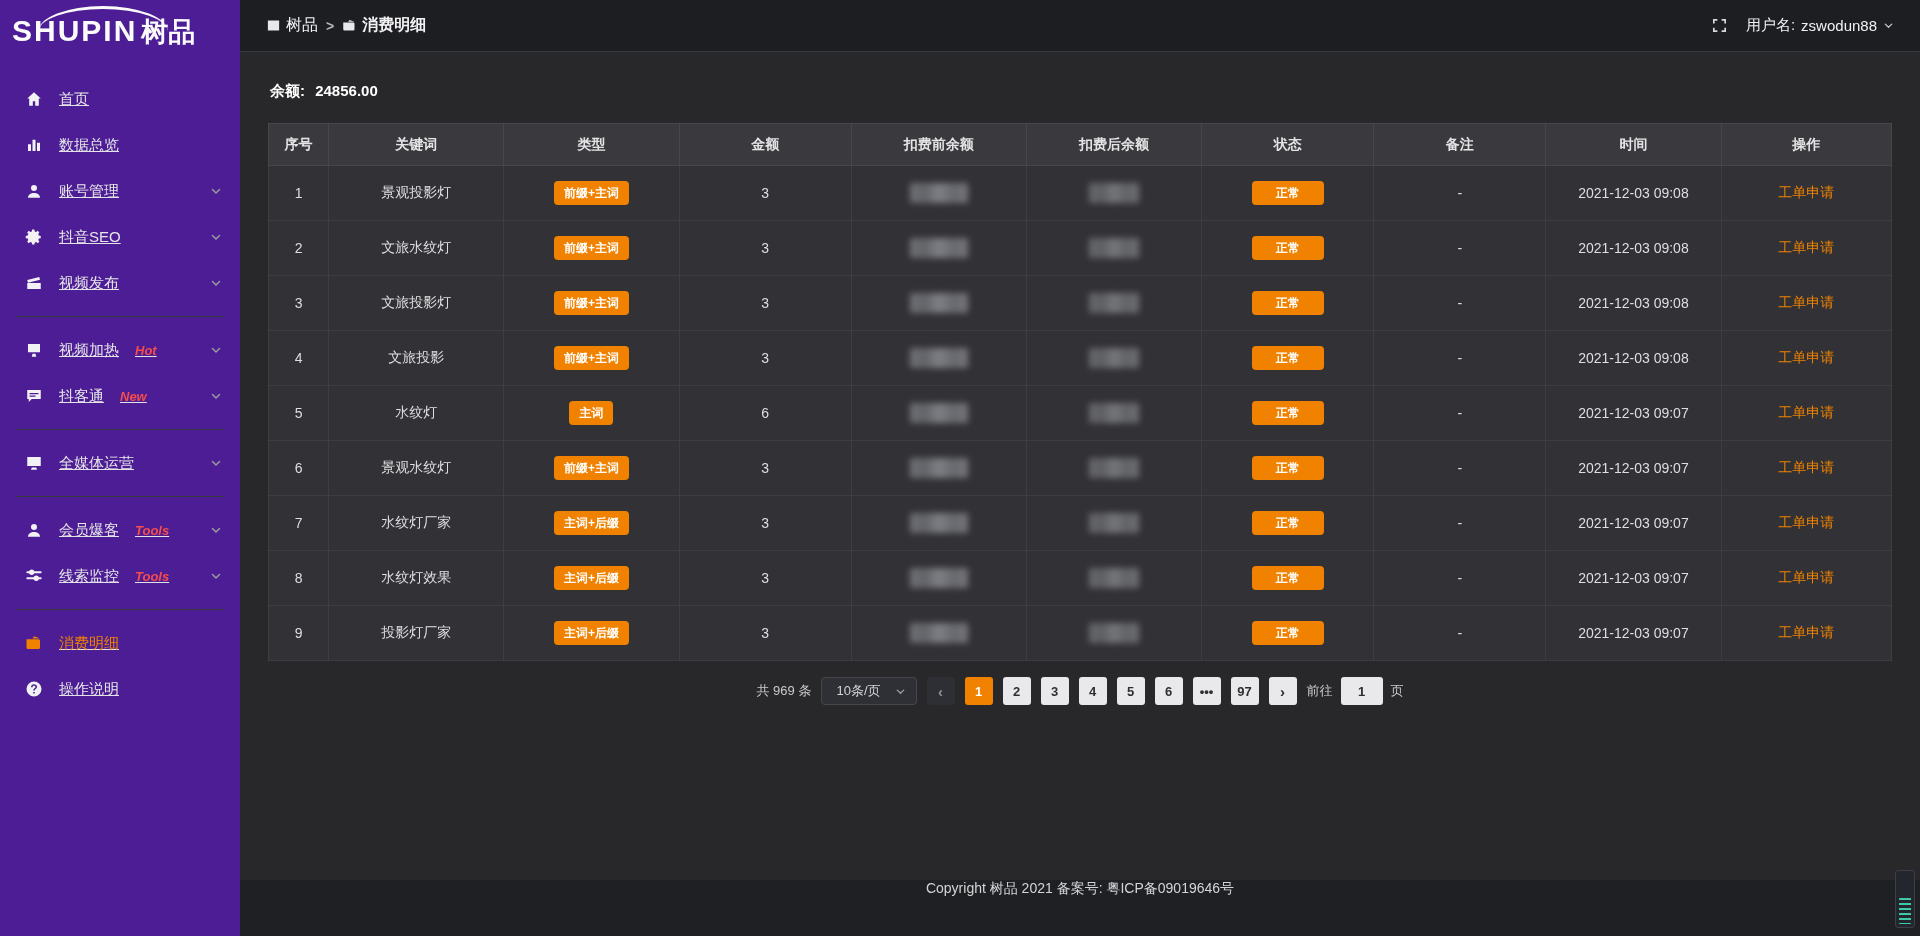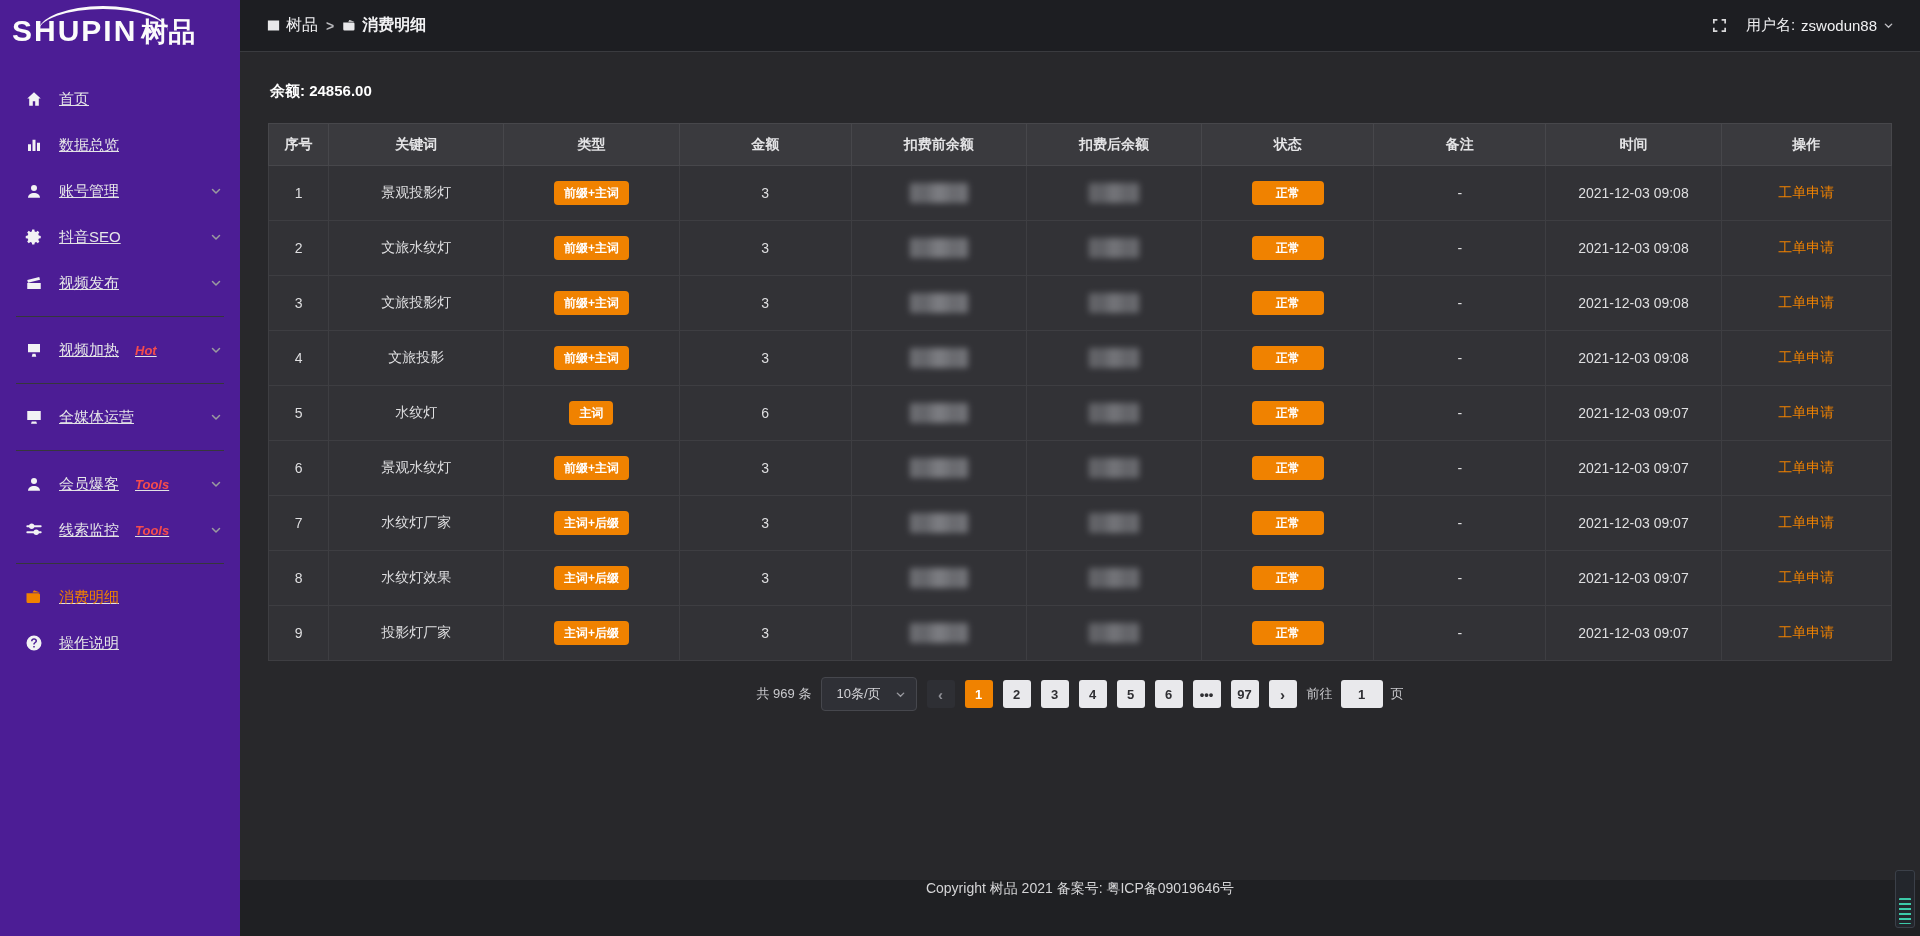--- a/index.html
+++ b/index.html
@@ -31,39 +31,39 @@
   .crumb { display:flex; align-items:center; gap:5px; cursor:pointer; }
   .crumb-sep { color:#b9b9bd; font-size:14px; font-weight:bold; }
   .crumb-icon { display:flex; color:#e8e8ea; }
   .topbar-right { margin-left:auto; display:flex; align-items:center; gap:18px; }
   .fullscreen-btn { display:flex; color:#d8d8da; cursor:pointer; }
   .user-box { display:flex; align-items:center; gap:6px; font-size:15px; color:#f0f0f2; cursor:pointer; }
   .user-chevron { color:#c0c0c4; display:flex; }
   
   .content { flex:1; padding:26px 28px 0 28px; background:#28282b; }
   .balance-row { font-size:15px; font-weight:bold; color:#ffffff; margin:4px 0 22px 2px; }
-  .balance-row .balance-value { }
+  .balance-row .balance-value { margin-left:6px; }
   table.data-table { width:100%; border-collapse:collapse; table-layout:fixed; }
   .data-table th { background:#3a3a3e; border:1px solid #47474b; height:42px;
     font-size:14px; font-weight:bold; color:#e4e4e6; text-align:center; }
   .data-table td { background:#323236; border:1px solid #3e3e42; height:55px;
     font-size:14px; color:#dfdfe1; text-align:center; vertical-align:middle; }
   .type-badge, .status-badge { display:inline-block; background:#f08200; color:#fff;
     font-size:12px; font-weight:bold; padding:6px 10px; border-radius:4px; line-height:1; }
   .status-badge { padding:6px 24px; }
   .blur-chip { display:inline-block; width:58px; height:20px; border-radius:2px;
     background:linear-gradient(90deg,#7c7d82 0%,#6b6c71 25%,#8d8e93 50%,#717277 75%,#838489 100%);
     filter:blur(3px); opacity:.85; vertical-align:middle; }
   td .blur-chip.after { width:50px; opacity:.75; }
   .action-link { color:#f08200; font-size:14px; cursor:pointer; }
   
   .pagination { display:flex; align-items:center; justify-content:center; gap:10px;
     margin-top:16px; font-size:13px; color:#c9c9cd; }
   .page-size-select { display:flex; align-items:center; gap:14px; background:#2f3036;
-    border:1px solid #46474d; border-radius:4px; height:34px; padding:0 10px 0 14px;
+    border:1px solid #46474d; border-radius:4px; height:28px; padding:0 10px 0 14px;
     color:#d4d4d8; font-size:13px; cursor:pointer; }
   .page-size-select .sel-chevron { color:#9a9aa0; display:flex; }
   .page-btn { min-width:28px; height:28px; padding:0 5px; border:none; border-radius:3px;
     background:#e9e9ec; color:#2f2f33; font-weight:bold; font-size:13px;
     display:flex; align-items:center; justify-content:center; cursor:pointer;
     font-family:"Liberation Sans",sans-serif; }
   .page-btn.active { background:#f08200; color:#fff; }
   .page-btn.prev { background:#2e2f34; color:#8e8f95; }
   .page-btn.arrow { font-size:15px; }
   .goto-box { display:flex; align-items:center; gap:8px; }
@@ -165,20 +165,34 @@
   </div>
       <div class="menu-divider"></div>
       <div class="menu-item">
     <span class="mi-icon">
           <svg width="18" height="18" viewBox="0 0 24 24" fill="currentColor">
             <path d="M4 4h16v11H4zm6 13h4l1 4h-6z"></path>
           </svg>
         </span>
     <span class="mi-label">视频加热</span>
     <span class="mi-badge" style="color: rgb(245, 76, 76);">Hot</span>
+    <span class="mi-chevron">
+      <svg width="12" height="12" viewBox="0 0 24 24" fill="none" stroke="currentColor" stroke-width="3" stroke-linecap="round" stroke-linejoin="round">
+            <polyline points="5 9 12 16 19 9"></polyline>
+          </svg>
+    </span>
+  </div>
+      <div class="menu-item">
+    <span class="mi-icon">
+          <svg width="18" height="18" viewBox="0 0 24 24" fill="currentColor">
+            <path d="M3 4h18v12H9l-4 4v-4H3zM6 8h12v1.6H6zm0 3.4h8V13H6z" fill-rule="evenodd"></path>
+          </svg>
+        </span>
+    <span class="mi-label">抖客通</span>
+    <span class="mi-badge" style="color: rgb(245, 76, 76);">New</span>
     <span class="mi-chevron">
       <svg width="12" height="12" viewBox="0 0 24 24" fill="none" stroke="currentColor" stroke-width="3" stroke-linecap="round" stroke-linejoin="round">
             <polyline points="5 9 12 16 19 9"></polyline>
           </svg>
     </span>
   </div>
       <div class="menu-divider"></div>
       <div class="menu-item">
     <span class="mi-icon">
           <svg width="18" height="18" viewBox="0 0 24 24" fill="currentColor">

